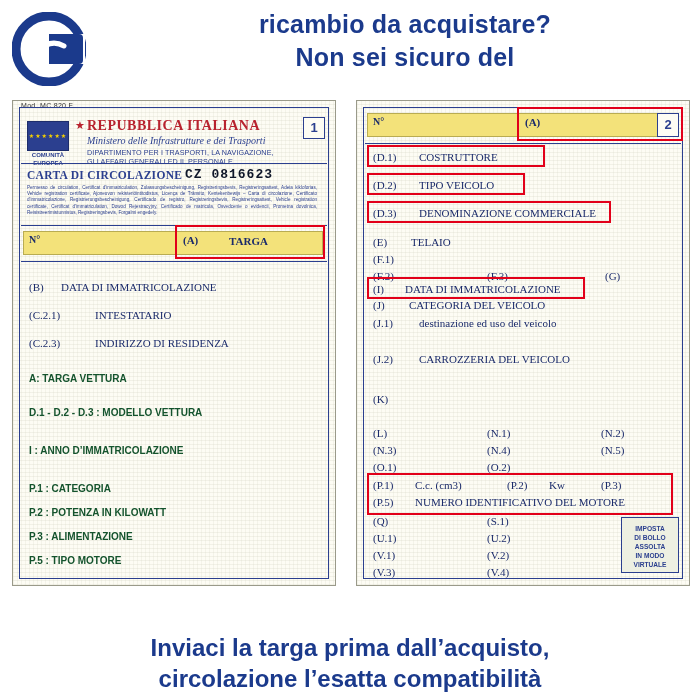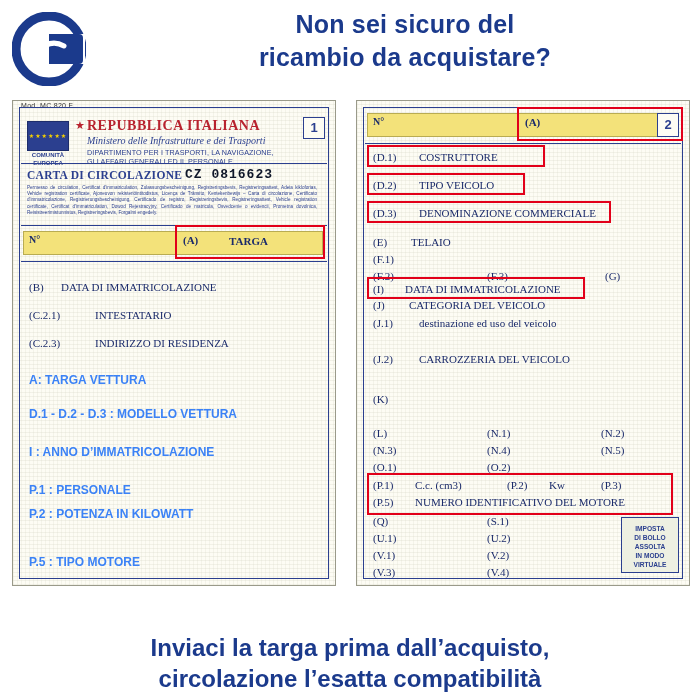--- a/index.html
+++ b/index.html
@@ -123,21 +123,21 @@
   }
   
   .f{
     position:absolute;
     font-size:11px;color:#1b2b6b;
     font-family:"Liberation Serif", serif;
     white-space:nowrap;
   }
   .red-txt{
     position:absolute;
-    color:#3b82f6;font-weight:bold;font-size:12px;
+    color:#14532d;font-weight:bold;font-size:10px;
     white-space:nowrap;
     text-align:right;
   }
   .redbox{
     position:absolute;
     border:2.5px solid #e2001a;
     box-sizing:border-box;
     pointer-events:none;
   }
   .yellowbar{
@@ -167,22 +167,22 @@
 <div class="header">
   <div class="logo">
     <svg width="74" height="74" viewBox="0 0 74 74">
       <circle cx="37" cy="37" r="33" fill="none" stroke="#1b3a8c" stroke-width="9"></circle>
       <rect x="37" y="22" width="36" height="30" fill="#ffffff"></rect>
       <path d="M37 22 h30 a4 4 0 0 1 4 4 v22 a4 4 0 0 1 -4 4 h-30 z" fill="#1b3a8c"></path>
       <path d="M26 40 q12 -14 26 -6" stroke="#ffffff" stroke-width="5" fill="none" stroke-linecap="round"></path>
     </svg>
   </div>
   <div class="headline">
+    <div>ricambio da acquistare?</div>
     <div>Non sei sicuro del</div>
-    <div>ricambio da acquistare?</div>
   </div>
 </div>
 
 <div class="doc" id="doc-left">
   <div class="modcode">Mod. MC 820 F</div>
   <div class="inner"></div>
 
   <div class="eu-flag">
     <div class="eu-stars">★★★★★★</div>
   </div>
@@ -219,22 +219,23 @@
 
   <div class="f" style="left:16px;top:208px;">(C.2.1)</div>
   <div class="f" style="left:82px;top:208px;">INTESTATARIO</div>
 
   <div class="f" style="left:16px;top:236px;">(C.2.3)</div>
   <div class="f" style="left:82px;top:236px;">INDIRIZZO DI RESIDENZA</div>
 
   <div class="red-txt" style="left:16px;top:272px;">A: TARGA VETTURA</div>
   <div class="red-txt" style="left:16px;top:306px;">D.1 - D.2 - D.3 : MODELLO VETTURA</div>
   <div class="red-txt" style="left:16px;top:344px;">I : ANNO D’IMMATRICOLAZIONE</div>
-  <div class="red-txt" style="left:16px;top:382px;">P.1 : PERSONALE</div>
+  <div class="red-txt" style="left:16px;top:382px;">P.1 : CATEGORIA</div>
   <div class="red-txt" style="left:16px;top:406px;">P.2 : POTENZA IN KILOWATT</div>
+  <div class="red-txt" style="left:16px;top:430px;">P.3 : ALIMENTAZIONE</div>
   <div class="red-txt" style="left:16px;top:454px;">P.5 :  TIPO MOTORE</div>
 </div>
 
 <div class="doc" id="doc-right">
   <div class="inner"></div>
 
   <div class="yellowbar" style="left:10px;top:12px;width:302px;height:22px;"></div>
   <div class="f" style="left:16px;top:15px;font-size:10px;font-weight:bold;">N°</div>
   <div class="f" style="left:168px;top:15px;font-weight:bold;">(A)</div>
   <div class="boxnum" style="top:12px;right:10px;width:20px;height:22px;line-height:22px;">2</div>

